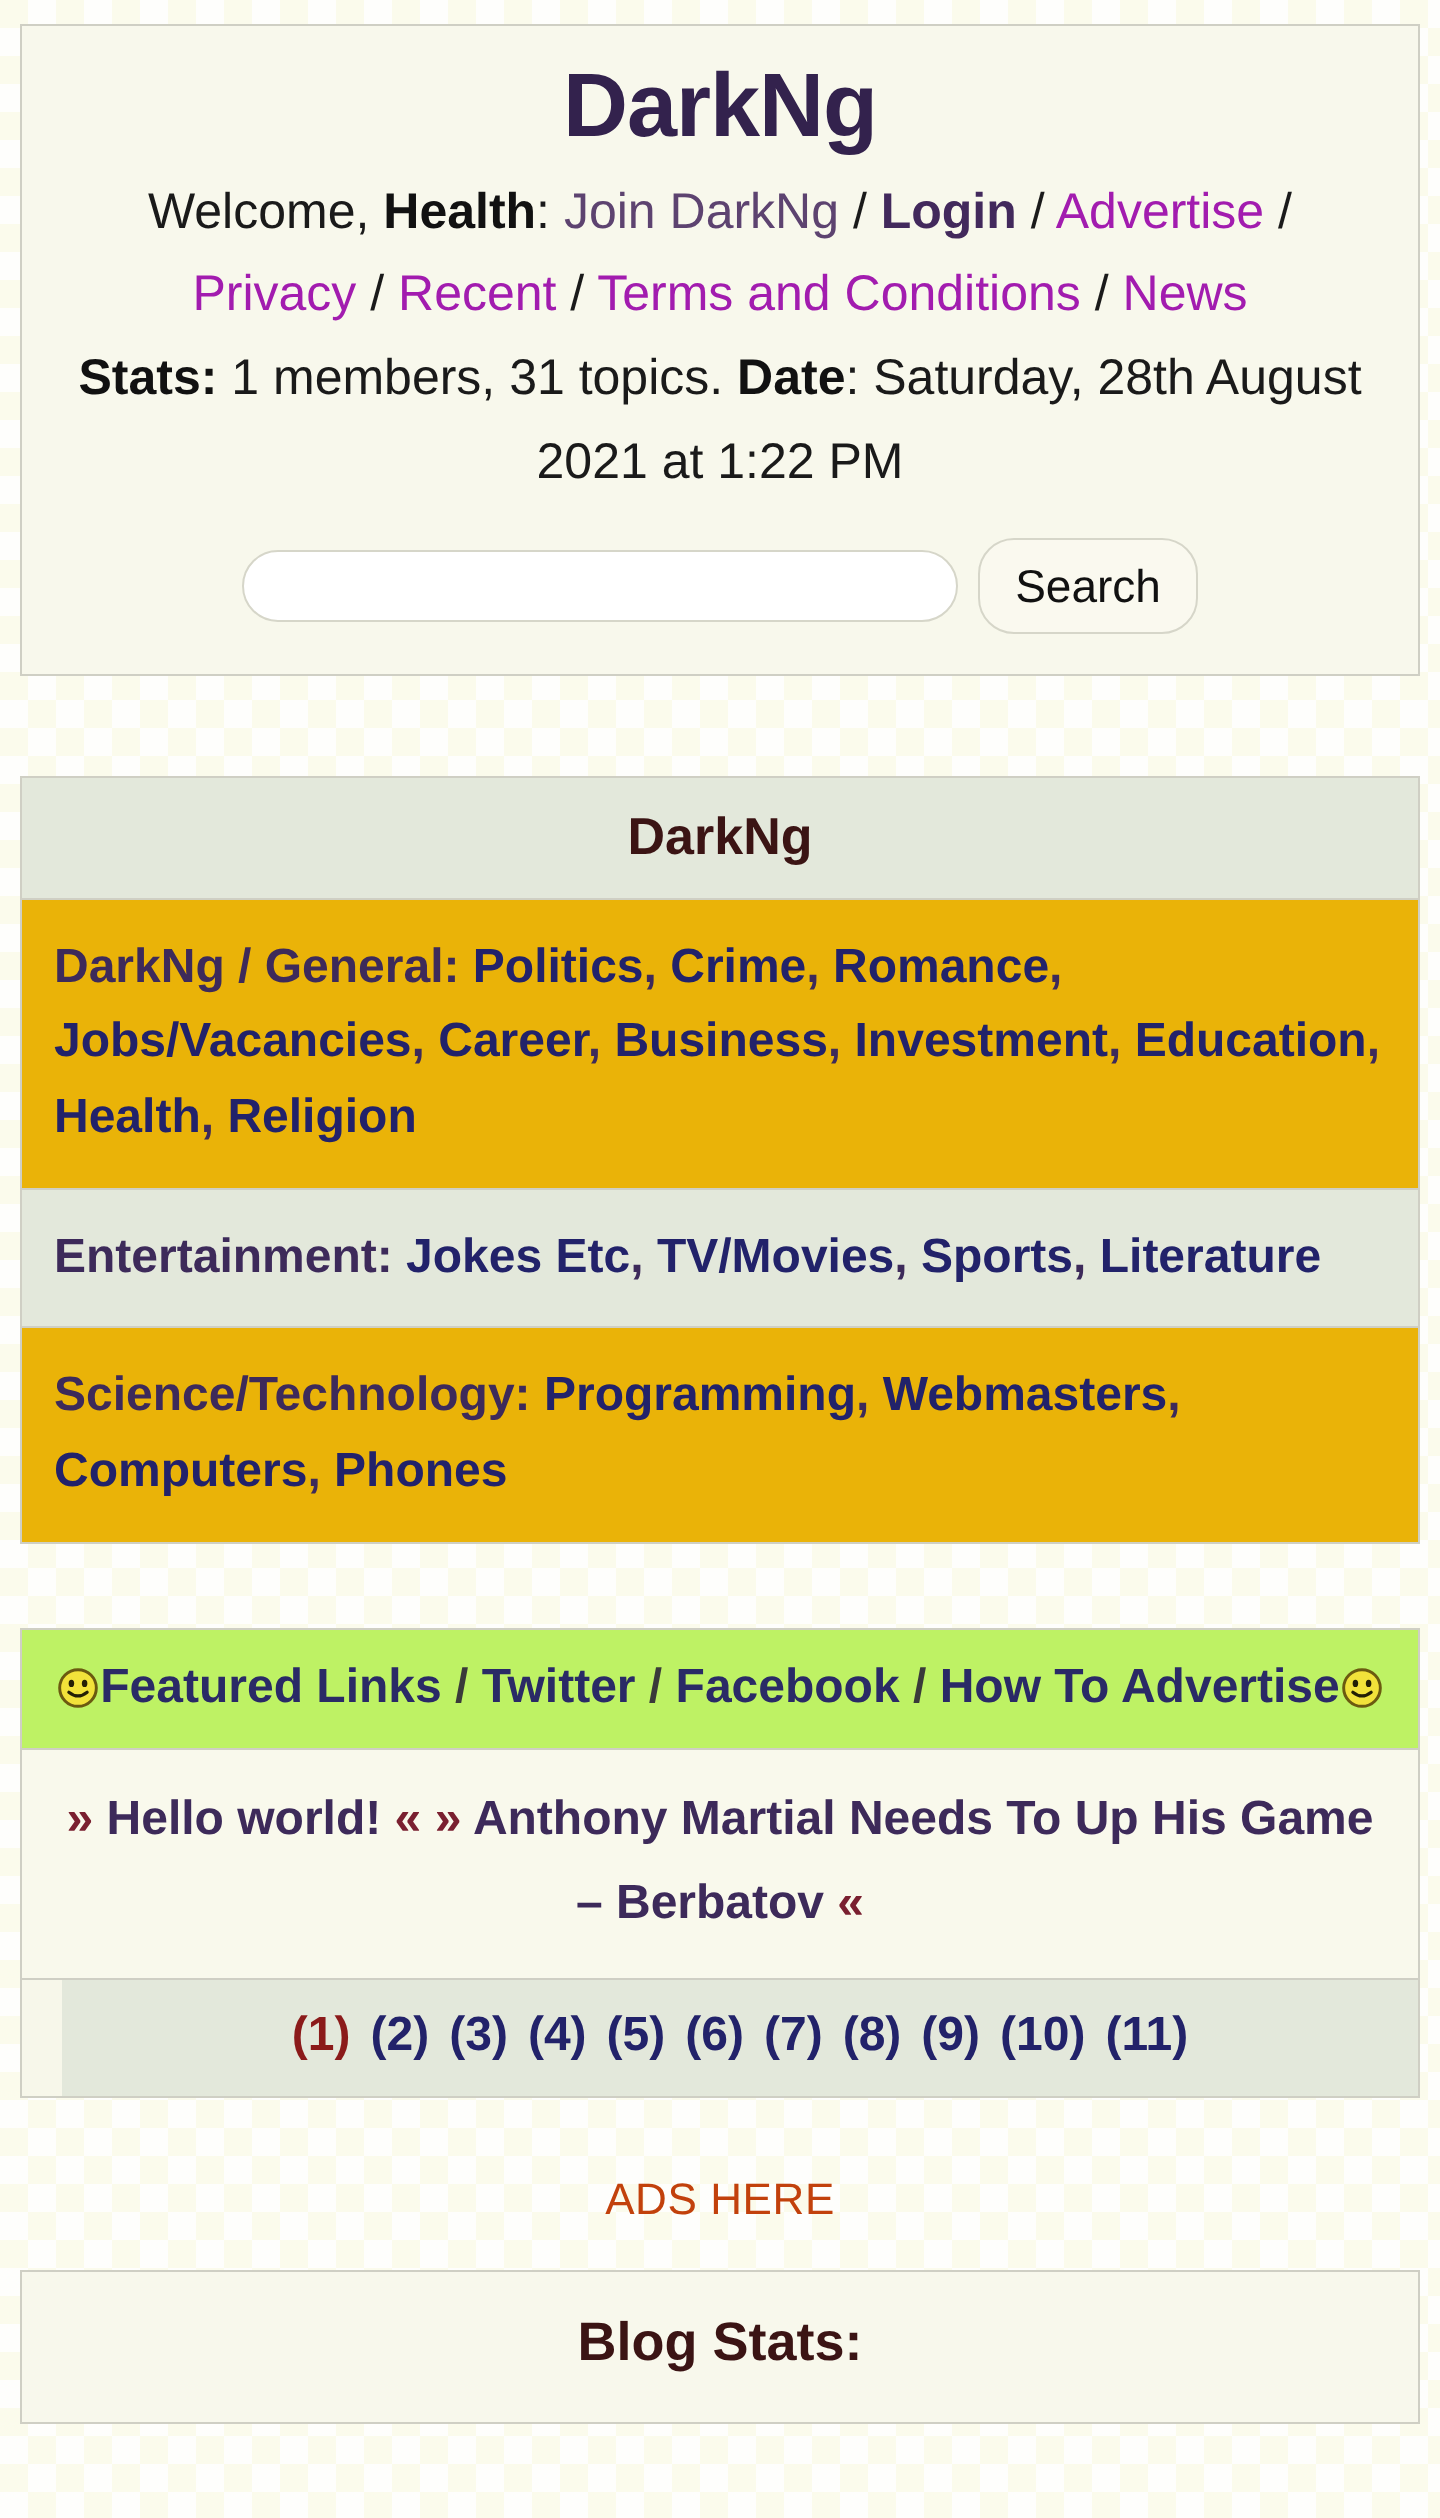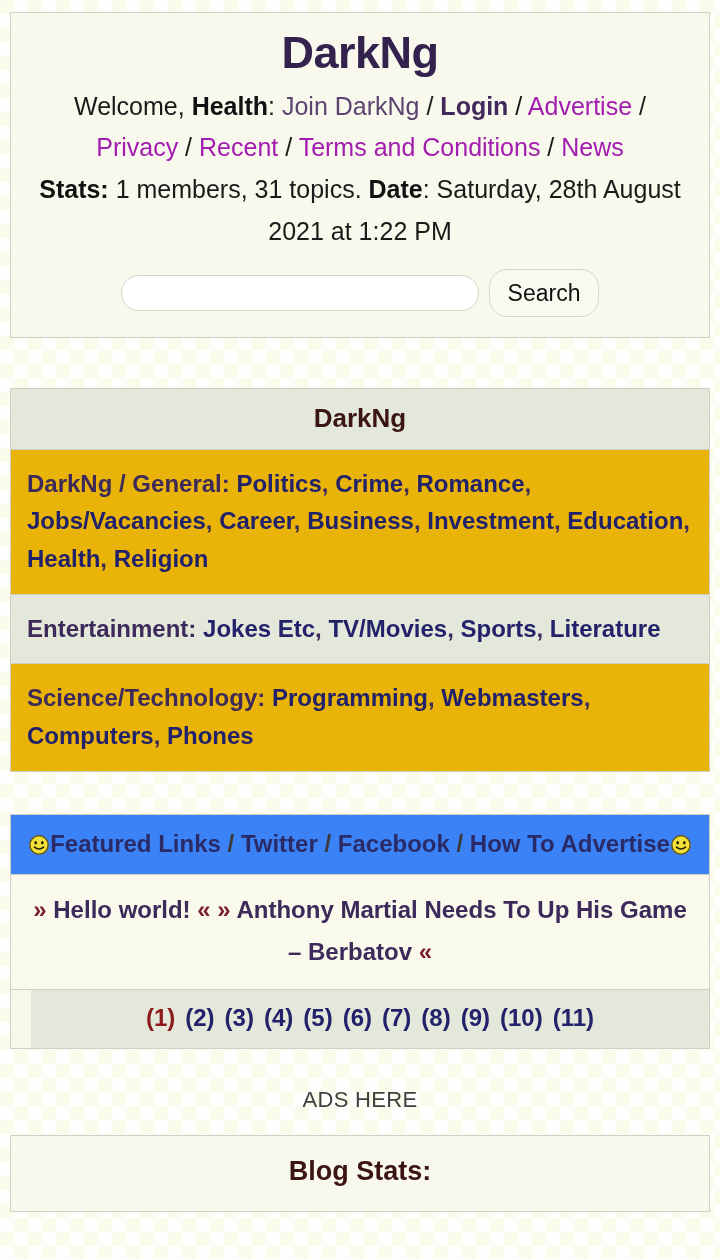--- a/index.html
+++ b/index.html
@@ -118,21 +118,21 @@
   }
   .cat-row.alt { background: #e3e8db; }
   .cat-row:last-child { border-bottom: none; }
   .cat-group { color: #3d2a5a; }
   .cat-link { color: #22226a; text-decoration: none; }
   .comma { color: #3d2a5a; font-weight: bold; }
 
   
   .featured-panel { margin-top: 42px; }
   .featured-head {
-    background: #3b82f6;
+    background: #bef264;
     padding: 13px 12px 14px;
     text-align: center;
     font-size: 24px;
     font-weight: bold;
     line-height: 1.35;
     border-bottom: 1px solid #cfcfc4;
     color: #2a2a66;
   }
   .smiley {
     display: inline-block;
@@ -163,21 +163,21 @@
     font-weight: bold;
     margin-left: 20px;
   }
   .pg { color: #22226a; text-decoration: none; margin: 0 5px; }
   .pg.active { color: #8b1a1a; }
 
   
   .ads {
     text-align: center;
     font-size: 22px;
-    color: #404040;
+    color: #c2410c;
     padding: 38px 0 22px;
     letter-spacing: 0.3px;
   }
 
   
   .blogstats-panel { margin-top: 0; }
   .blogstats-head {
     text-align: center;
     font-size: 27px;
     font-weight: bold;

